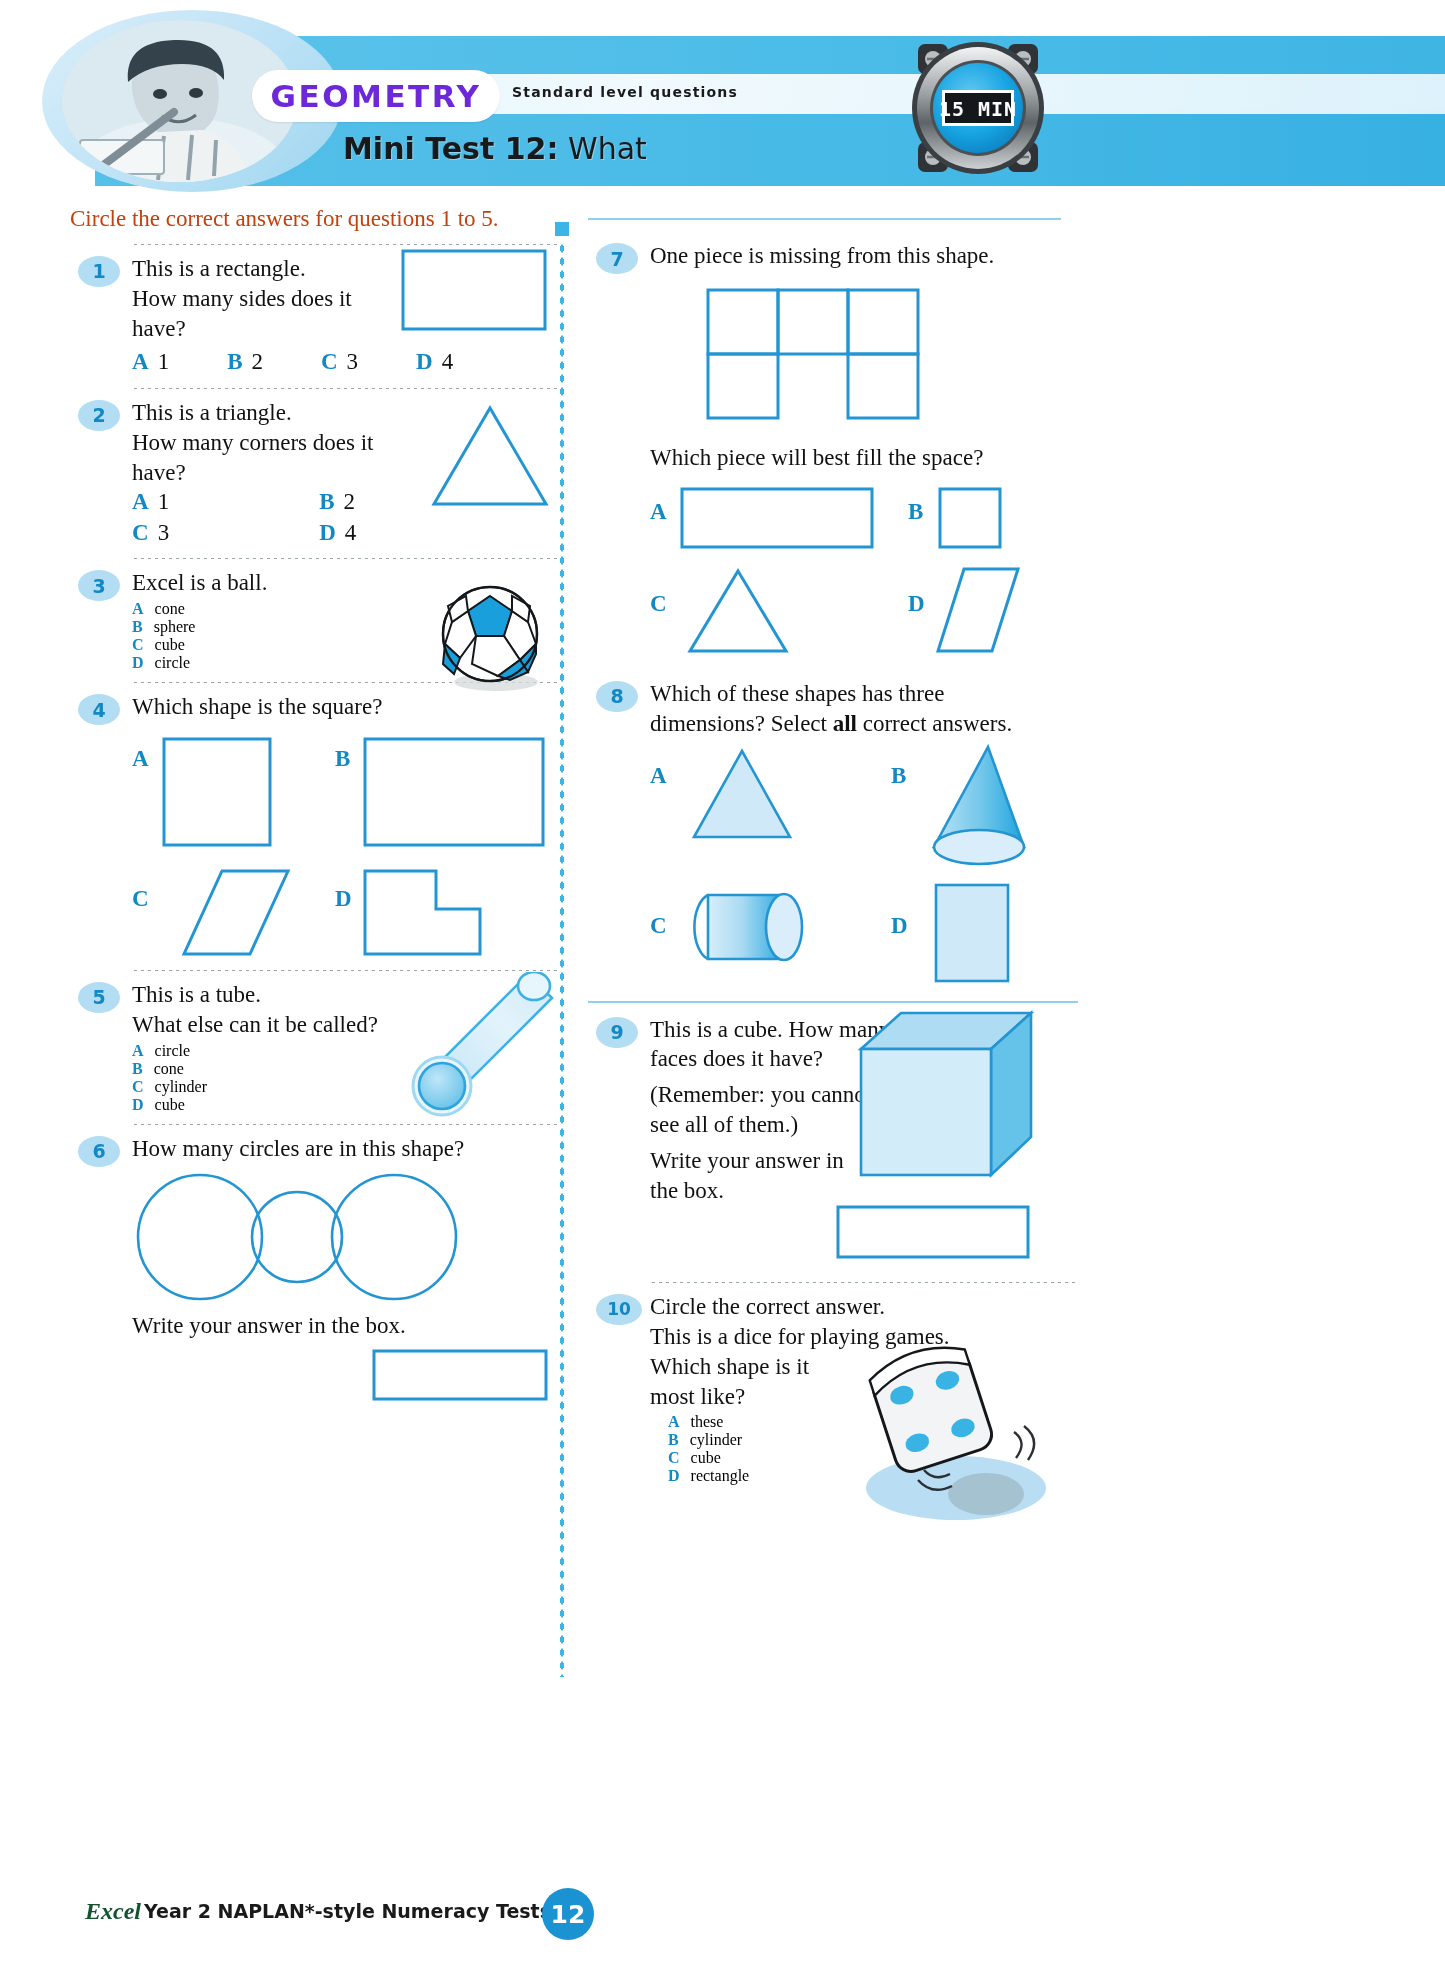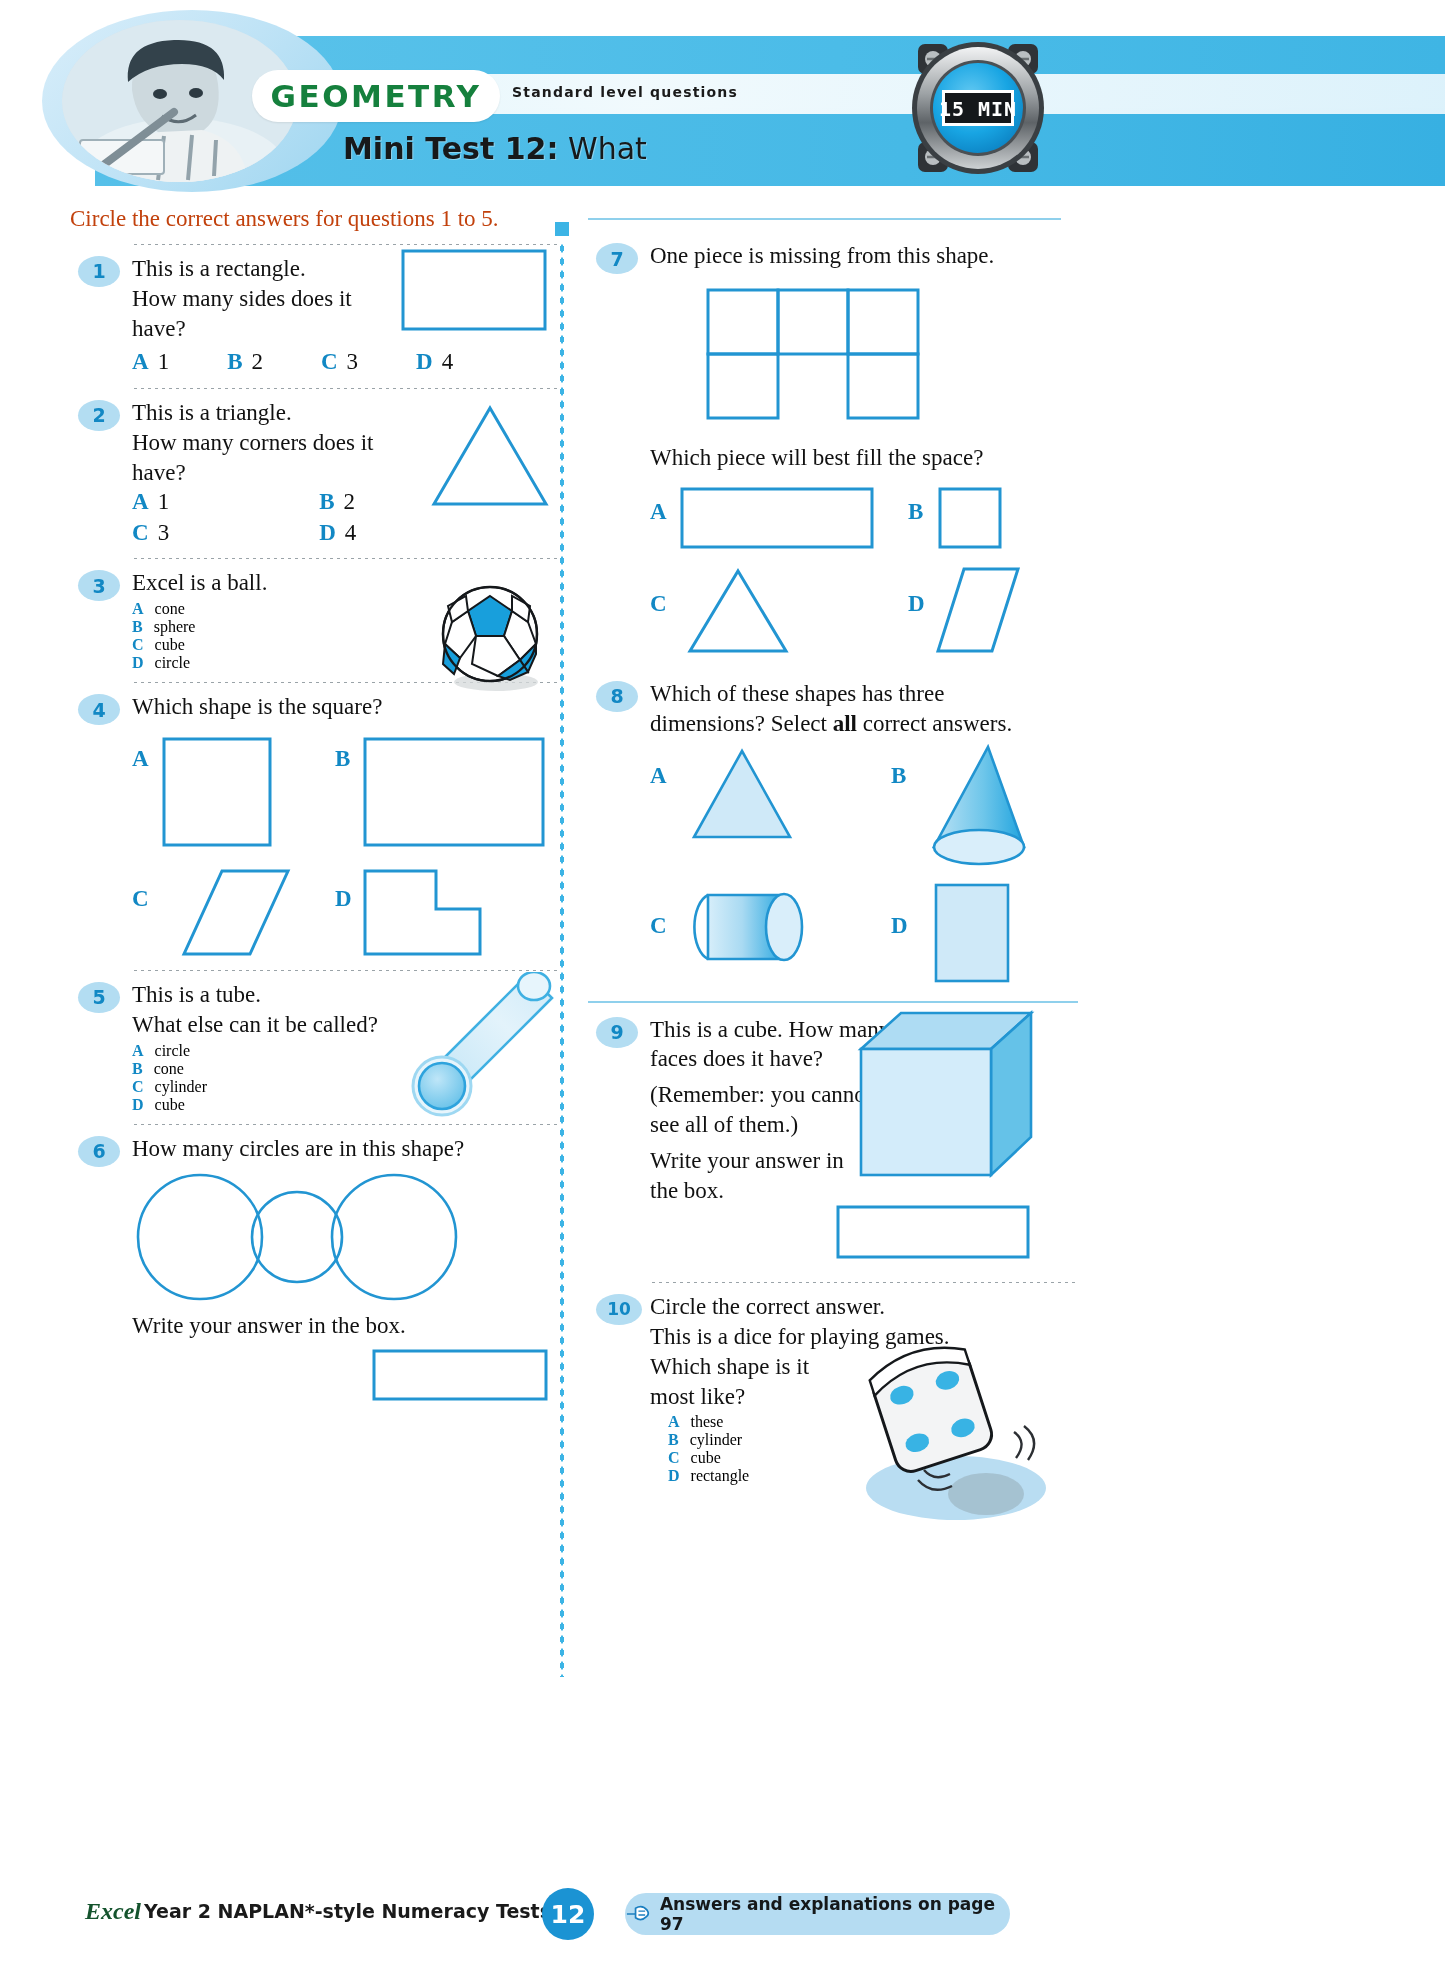--- a/index.html
+++ b/index.html
@@ -40,21 +40,21 @@
   }
   .photo-svg { display:block; width:100%; height:100%; }
   .hdr-geom-pill {
     position:absolute; left:252px; top:70px; width:248px; height:52px;
     background:#ffffff; border-radius:26px;
     display:flex; align-items:center; justify-content:center;
     box-shadow:0 1px 2px rgba(0,0,0,.08);
   }
   .hdr-geom-pill span {
     font-family:"DejaVu Sans", sans-serif;
-    font-weight:bold; font-size:31px; color:#15803d;
+    font-weight:bold; font-size:31px; color:#6d28d9;
     letter-spacing:2.5px;
   }
   .hdr-standard {
     position:absolute; left:512px; top:84px;
     font-family:"DejaVu Sans", sans-serif;
     font-weight:bold; font-size:14px; color:#1a1a1a; letter-spacing:1.2px;
   }
   .hdr-minitest {
     position:absolute; left:343px; top:131px;
     font-family:"DejaVu Sans", sans-serif;
@@ -538,20 +538,13 @@
       <path d="M176 92 q14 10 2 26 M186 86 q18 14 4 34" stroke="#2c2f33" stroke-width="2.4" fill="none"></path>
       <path d="M86 130 q10 12 26 4 M80 140 q14 16 34 6" stroke="#2c2f33" stroke-width="2.4" fill="none"></path>
     </svg>
   </div>
 </div>
 
 <div class="footer">
   <div class="f-excel">Excel</div>
   <div class="f-title">Year 2 NAPLAN*-style Numeracy Tests</div>
   <div class="f-page">12</div>
-  <div class="f-ans">
-    <svg width="26" height="22" viewBox="0 0 26 22">
-      <path d="M2 11 h9 M11 5 q7 -4 12 2 q3 4 -1 7 q-5 5 -11 1 Z" fill="#ffffff" stroke="#1b7fc0" stroke-width="1.8" stroke-linejoin="round"></path>
-      <path d="M14 8 h7 M14 12 h7" stroke="#1b7fc0" stroke-width="1.4"></path>
-    </svg>
-    <span>Answers and explanations on page 97</span>
-  </div>
 </div>
 
 </body></html>

